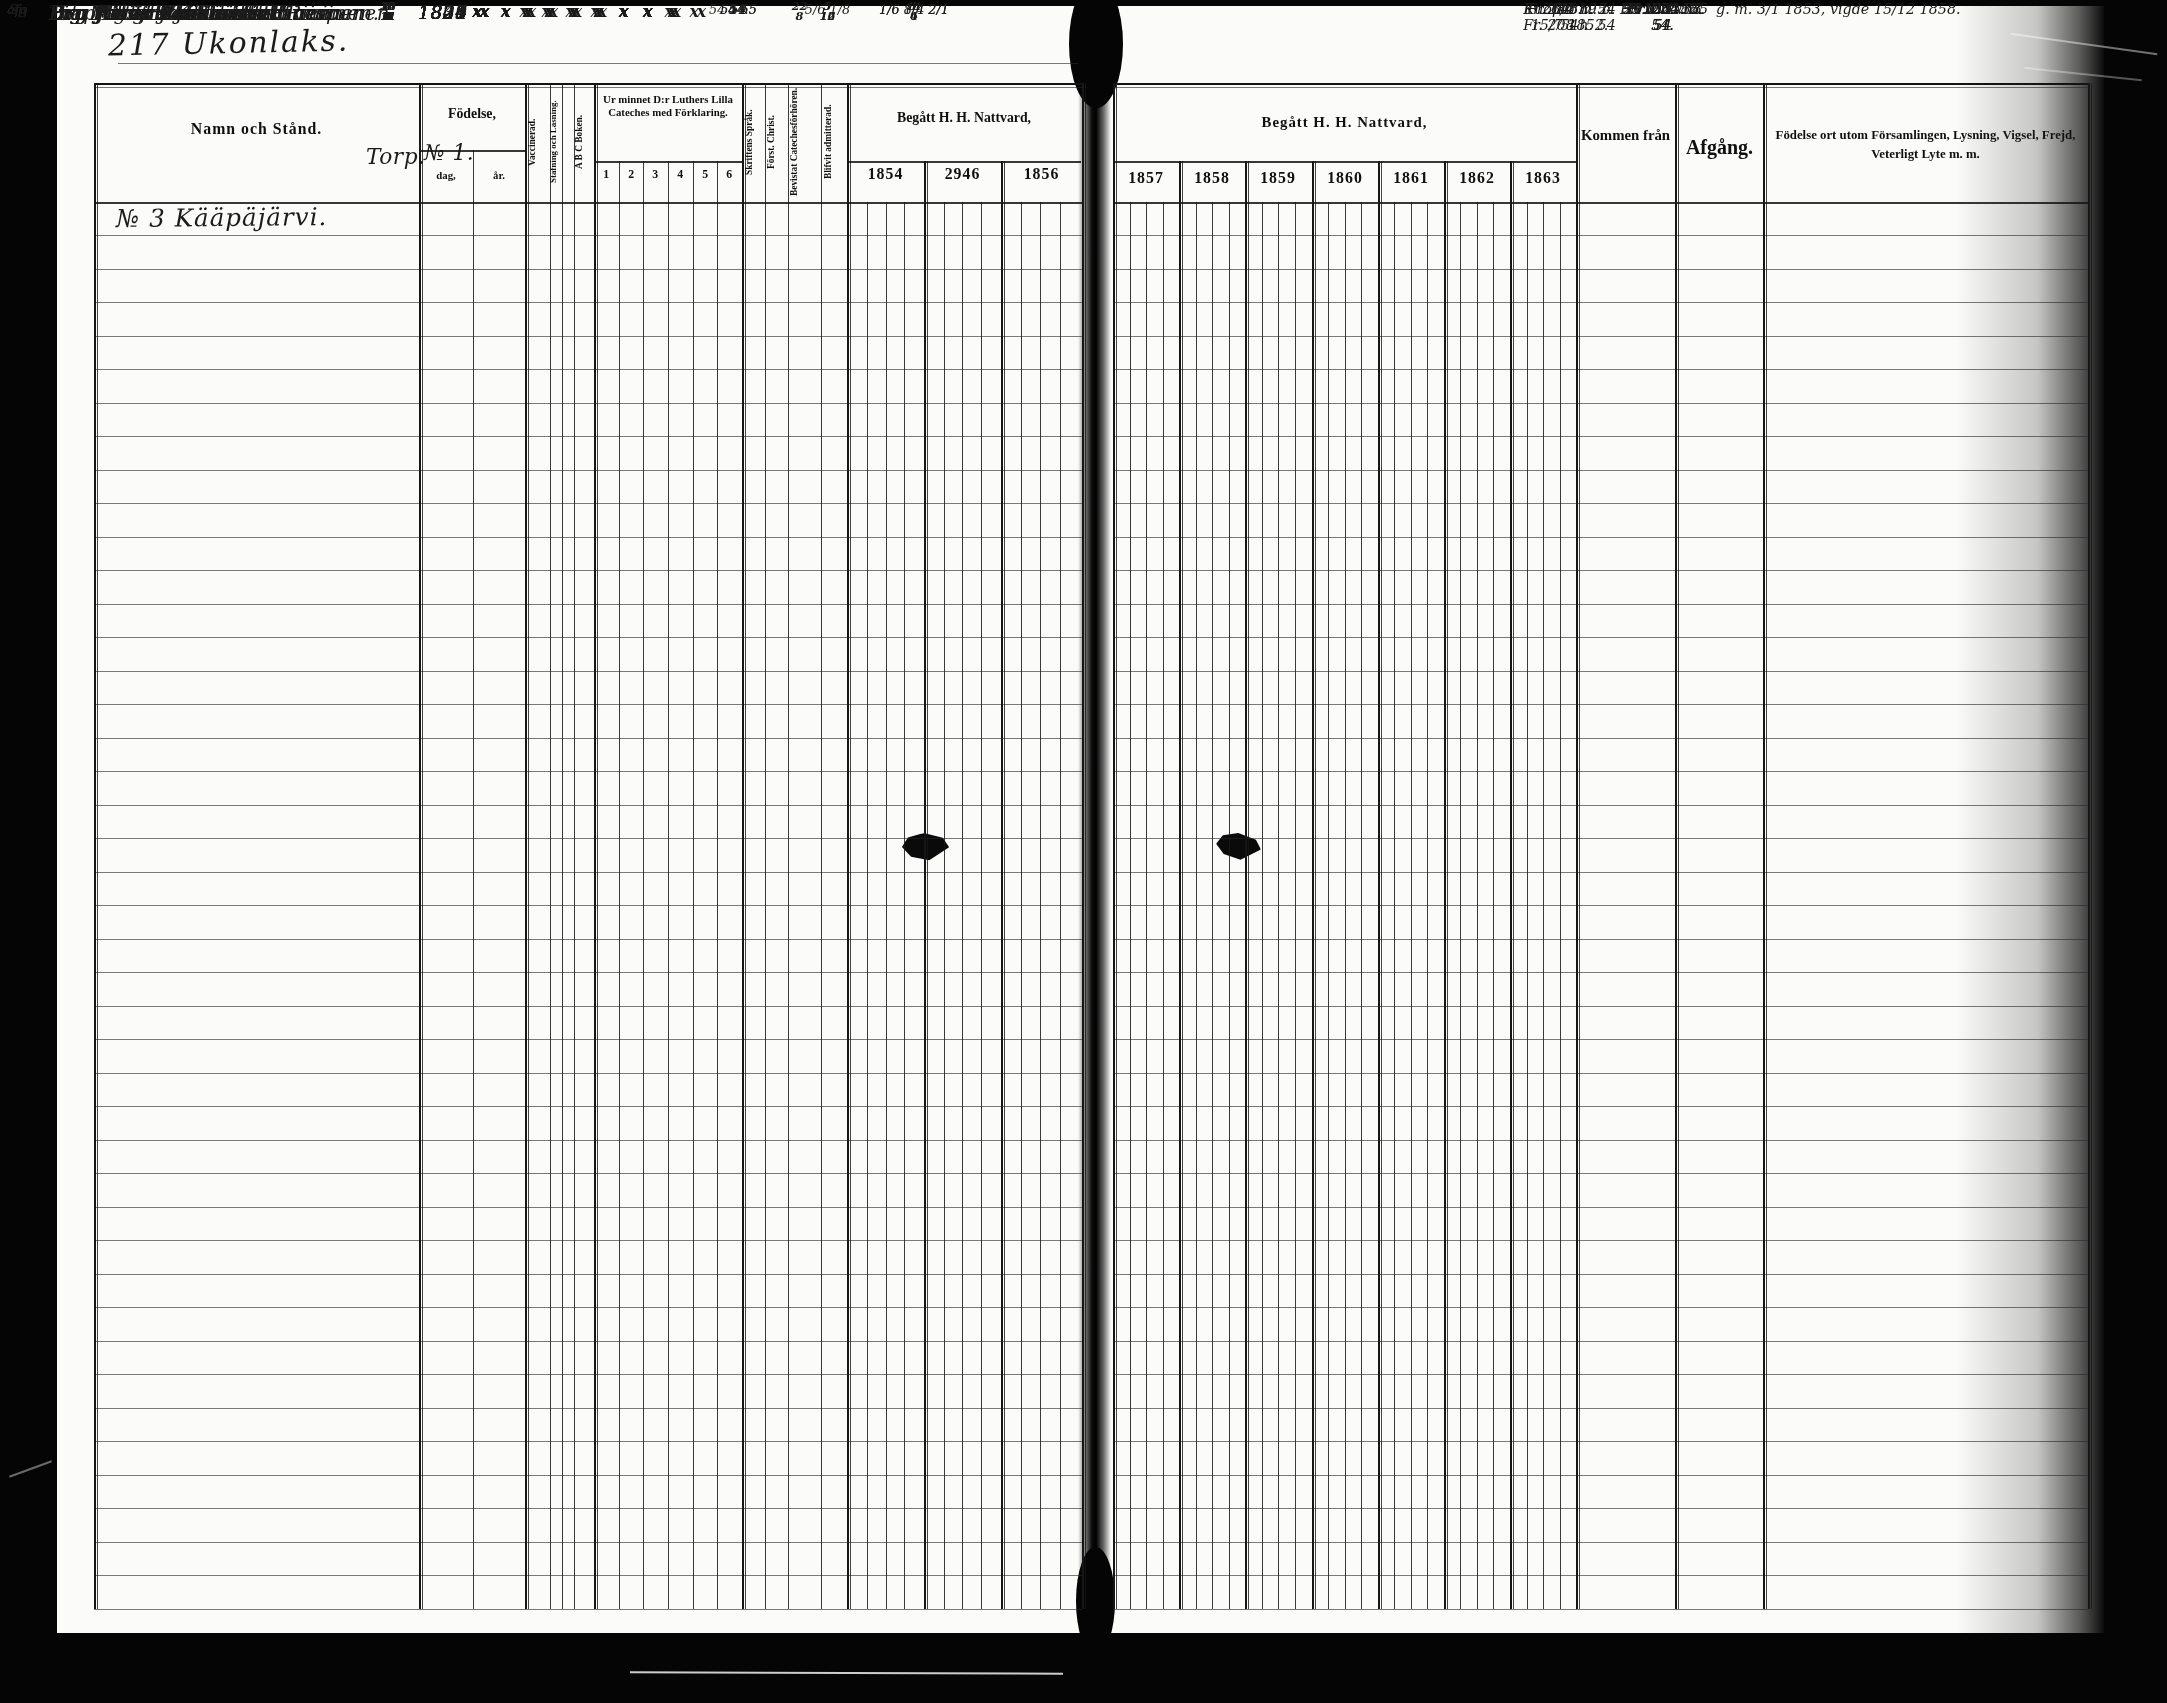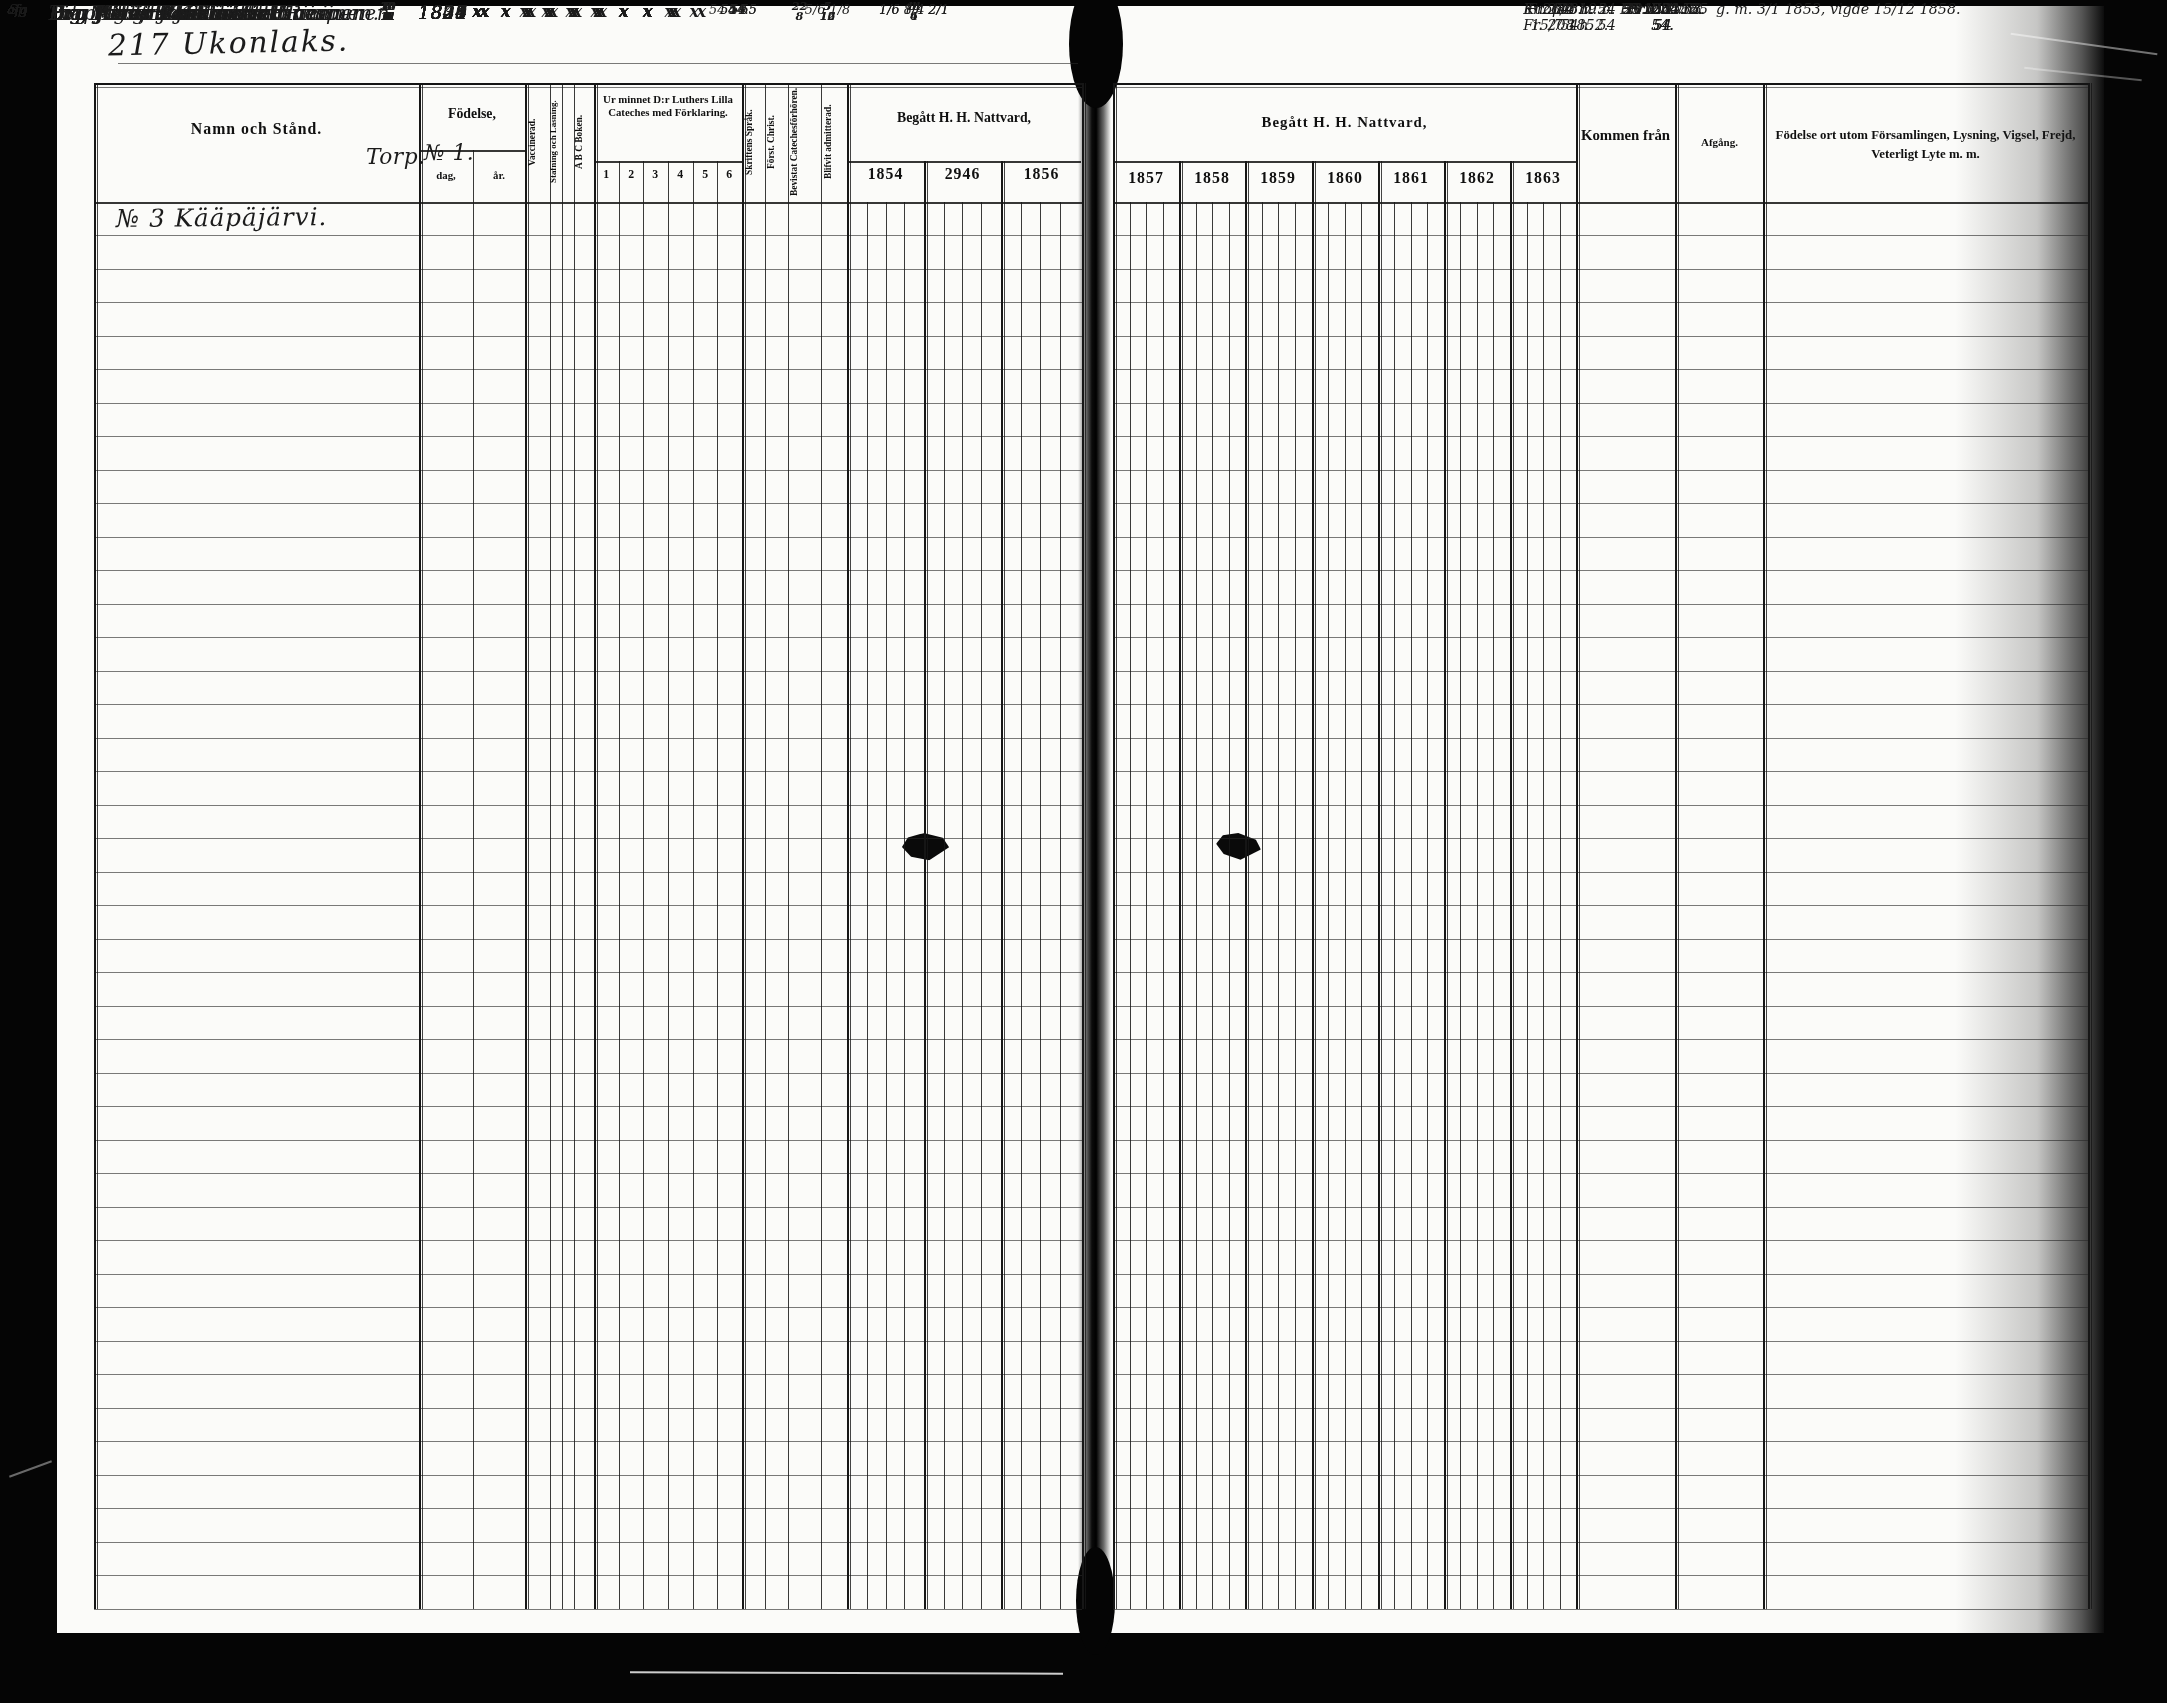--- a/index.html
+++ b/index.html
@@ -58,21 +58,21 @@
   <div class="vlabel" style="left:575px;top:87px;height:110px;width:17.7px;">A B C Boken.</div>
   <div class="p hdr-small center" style="left:596px;top:93px;width:144px;">Ur minnet D:r Luthers Lilla Cateches med Förklaring.</div>
   <div class="vlabel" style="left:745px;top:87px;height:110px;width:19.7px;">Skriftens Språk.</div>
   <div class="vlabel" style="left:767px;top:87px;height:110px;width:19.7px;">Först. Christ.</div>
   <div class="vlabel" style="left:790px;top:87px;height:110px;width:28.6px;">Bevistat Catechesförhören.</div>
   <div class="vlabel" style="left:824px;top:87px;height:110px;width:21.7px;">Blifvit admitterad.</div>
   <div class="p hdr-sub center" style="left:847px;top:110px;width:234px;font-size:13.8px;">Begått H. H. Nattvard,</div>
 
   <div class="p hdr-main center" style="left:1113px;top:114px;width:463px;font-size:14.8px;">Begått H. H. Nattvard,</div>
   <div class="p hdr-sub center" style="left:1576px;top:124px;width:99px;font-size:14.8px;line-height:1.6;">Kommen från</div>
-  <div class="p hdr-sub center" style="left:1675px;top:136px;width:89px;font-size:11px;">Afgång.</div>
+  <div class="p hdr-sub center" style="left:1675px;top:136px;width:89px;font-size:20px;">Afgång.</div>
   <div class="p hdr-small center" style="left:1773px;top:126px;width:305px;font-size:12.8px;line-height:1.5;">Födelse ort utom Församlingen, Lysning, Vigsel, Frejd, Veterligt Lyte m. m.</div>
 
   <div class="hand big" style="left:116px;top:203px;transform:rotate(-.5deg);">№ 3 Kääpäjärvi.</div>
   <div class="hand name" style="left:366px;top:144px;font-size:21.7px;">Torp.</div>
   <div class="hand name" style="left:424px;top:140px;font-size:21.7px;">№ 1.</div>
 
   <div class="gutter"></div>
   <div class="blob" style="left:1069px;top:-19.7px;width:54px;height:128px;"></div>
   <div class="blob" style="left:1076px;top:1547px;width:39px;height:108px;"></div>
   <div class="blot" style="left:902px;top:833px;width:47px;height:27.6px;transform:rotate(-4deg);"></div>

